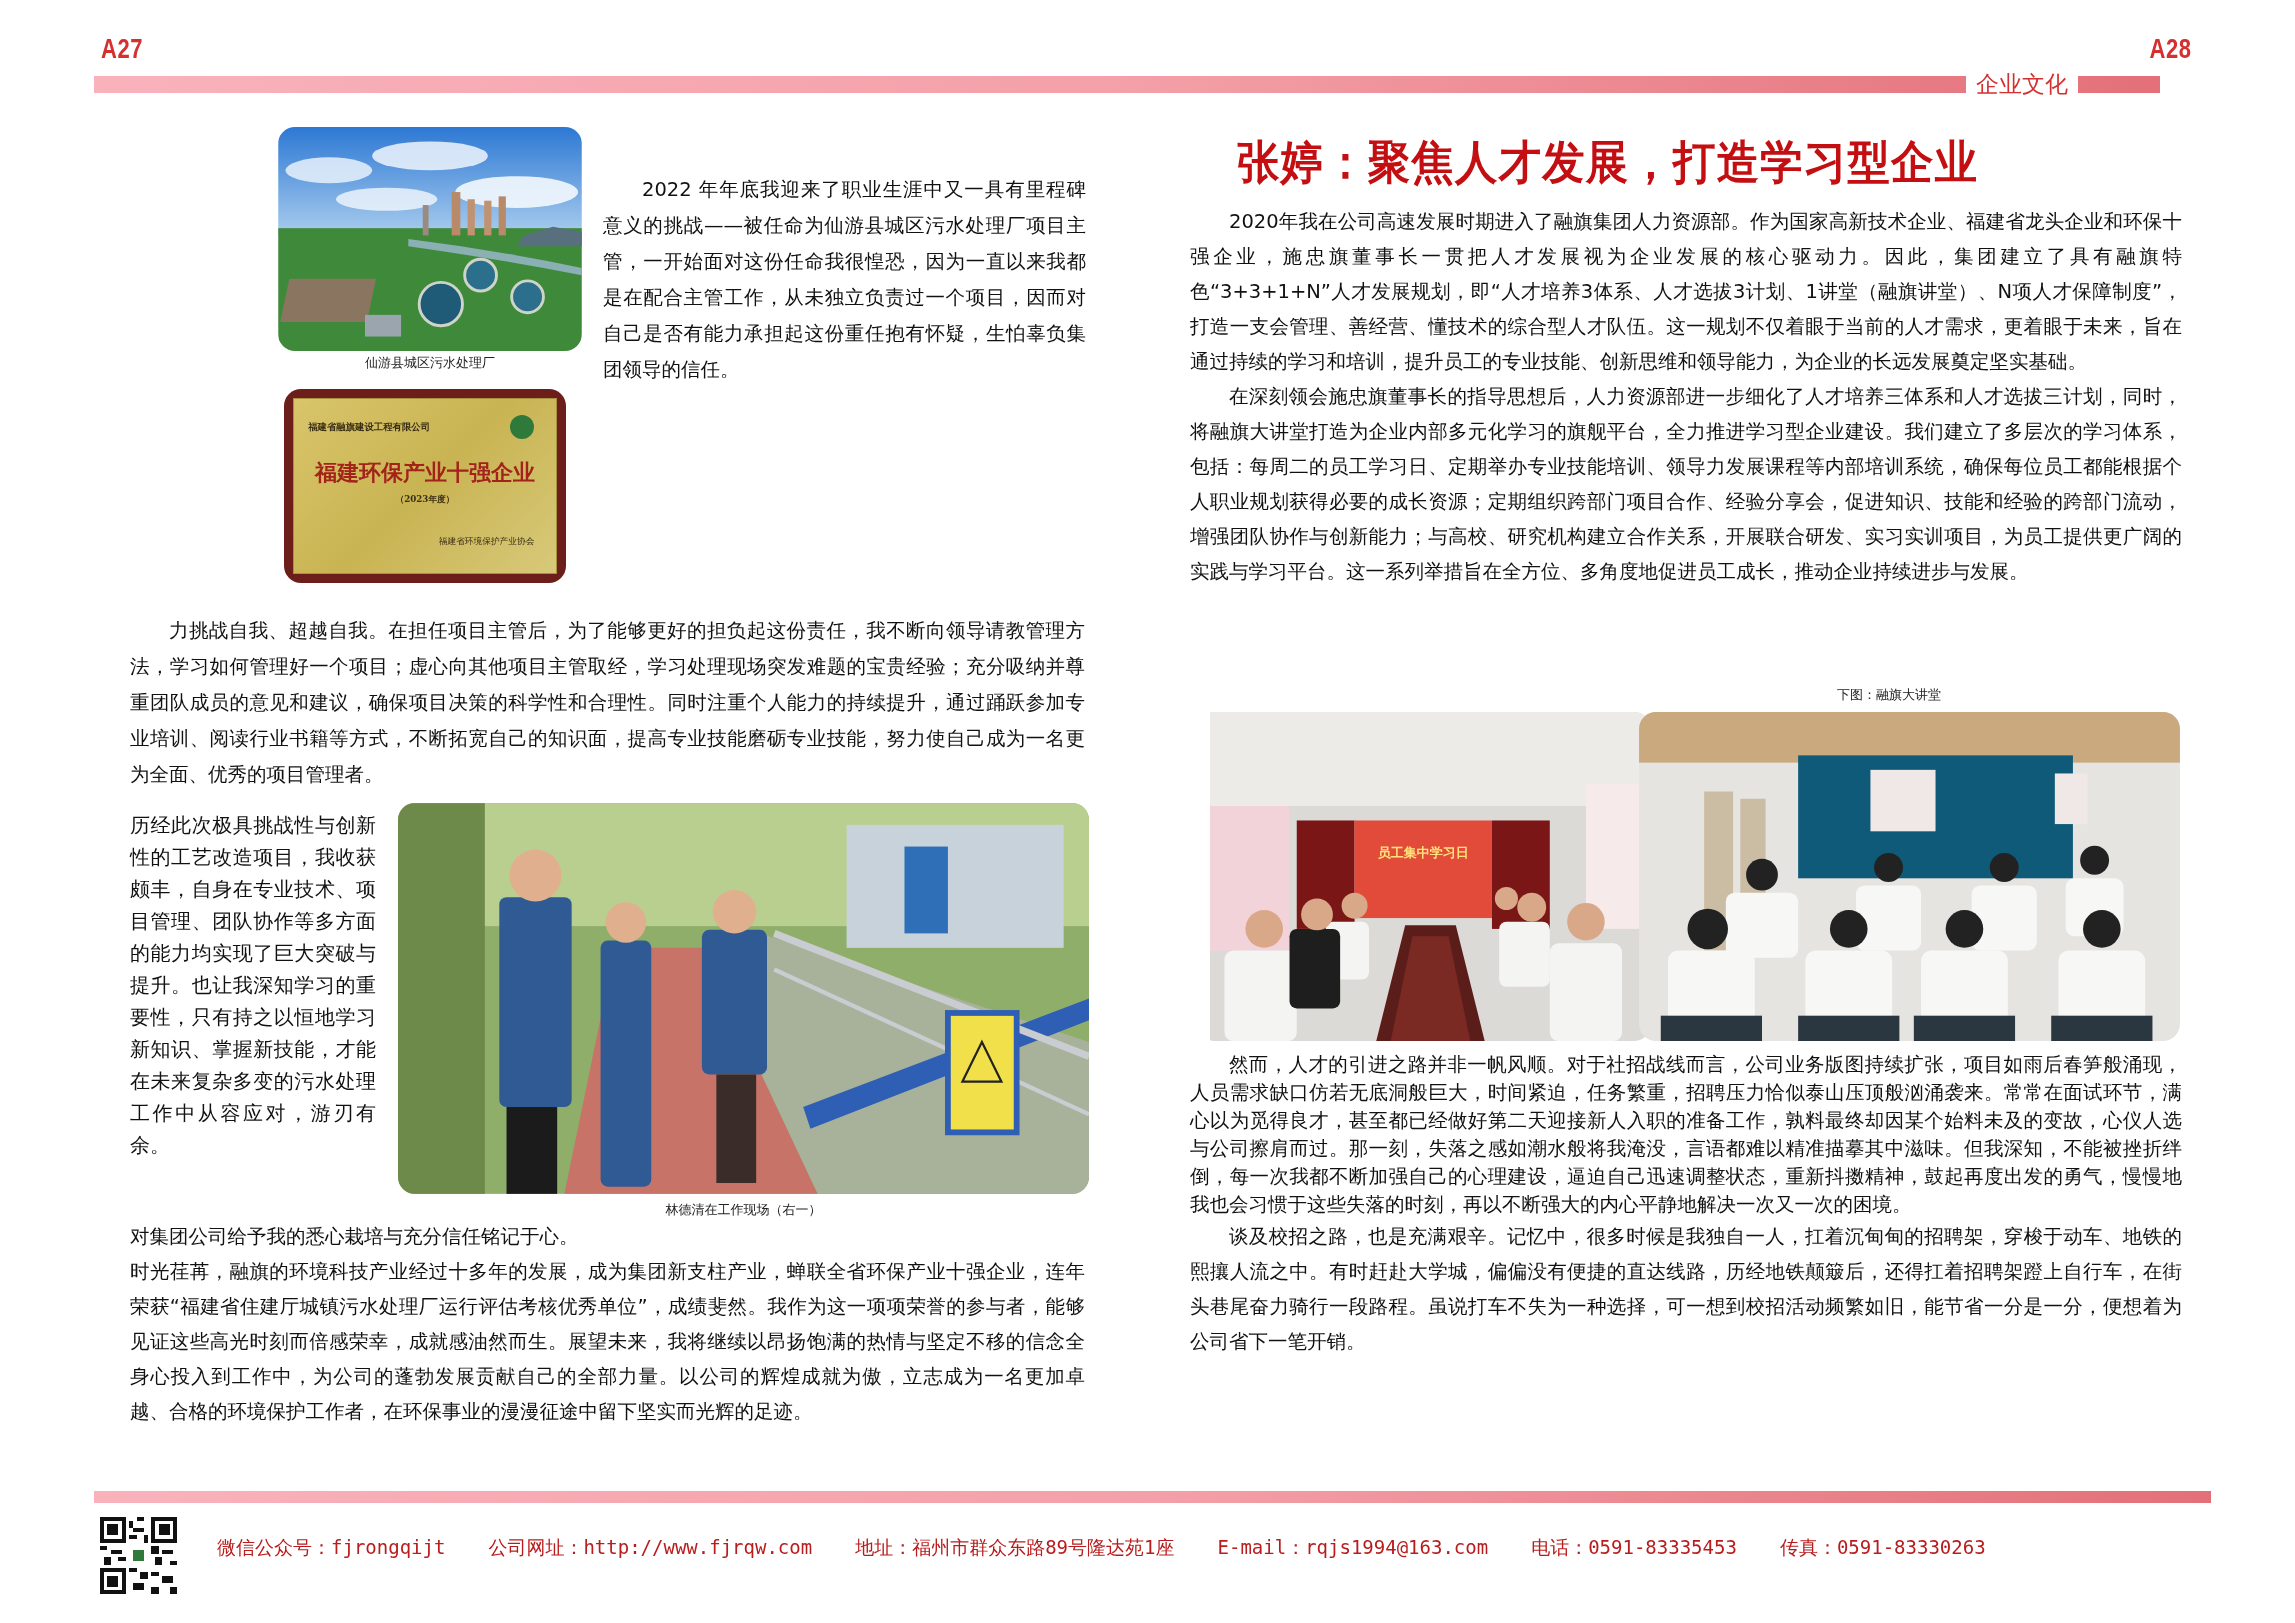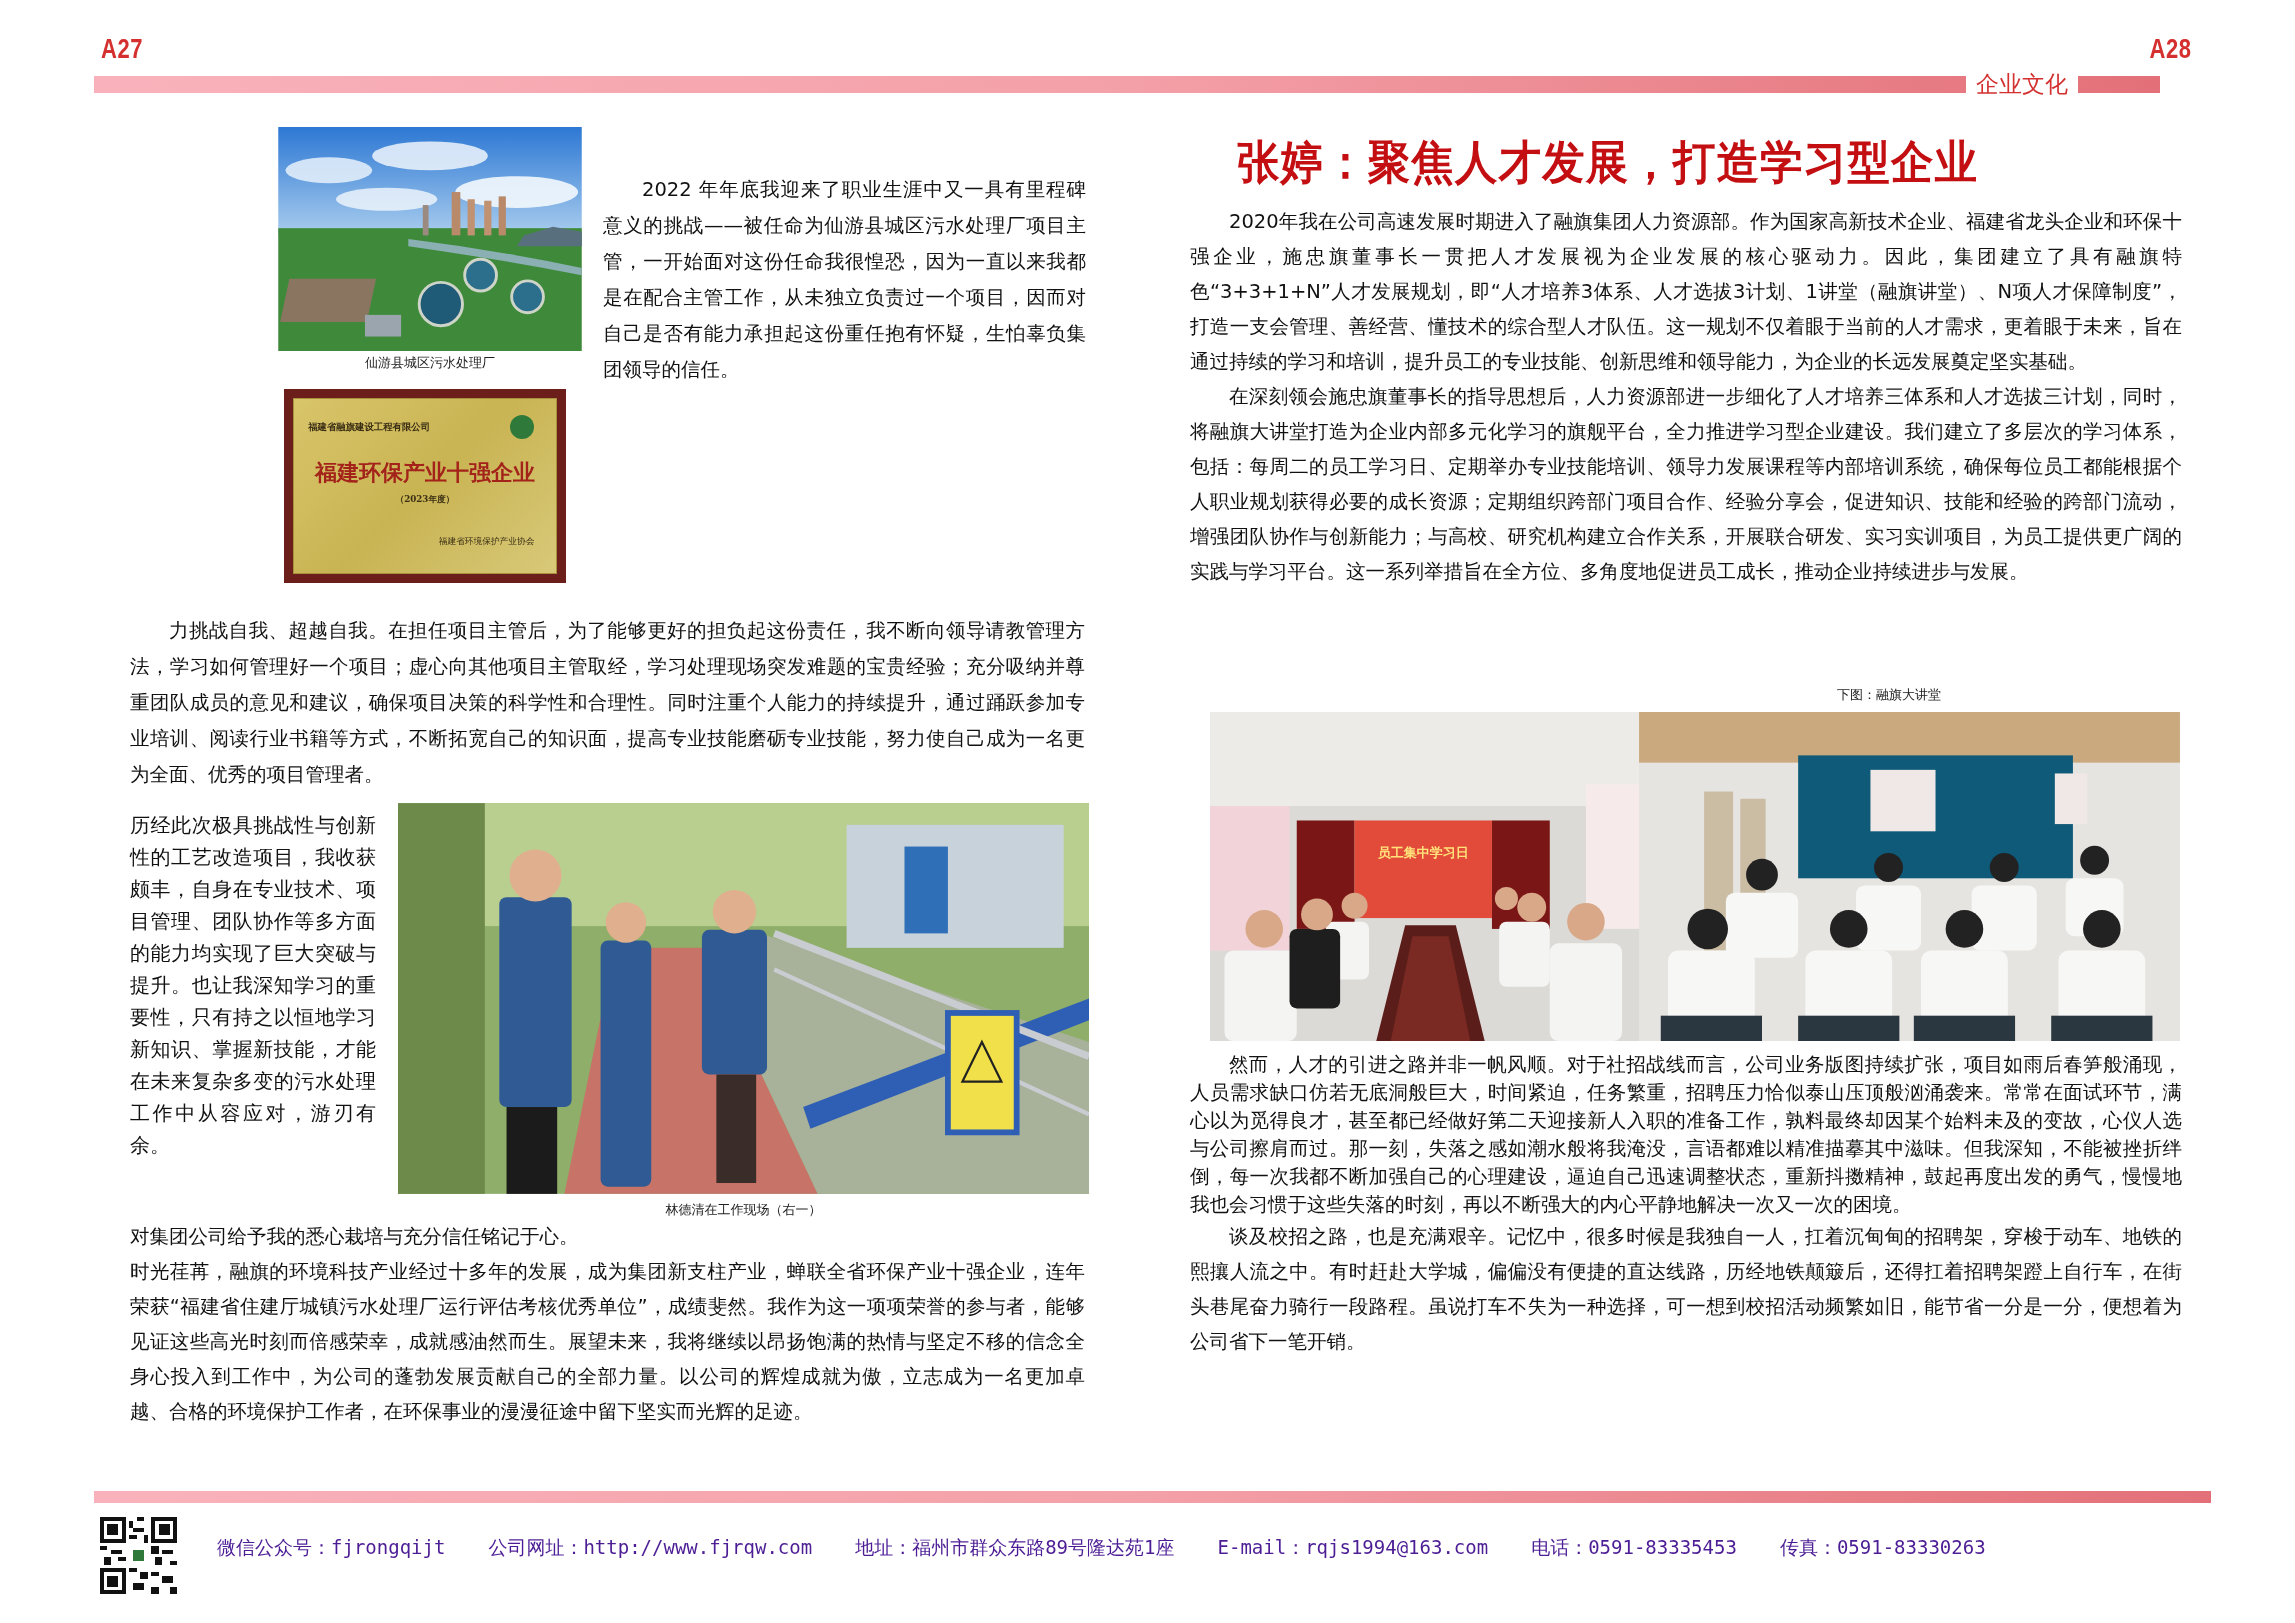--- a/index.html
+++ b/index.html
@@ -11,25 +11,25 @@
   .page-num.right { transform-origin: right top; }
   .top-bar { top: 76px; height: 17.4px; left: 94px; width: 2066px;
              background: linear-gradient(90deg, #f9b2bb 0%, #f4a0a8 50%, #e37078 100%); }
   .section-tag-box { background: #fff; padding: 0 10px; top: 71px; left: 1966px; height: 27.5px; }
   .section-tag { color: #d3302f; font-size: 23px; line-height: 27.5px; }
   .title { color: #c40f12; font-weight: bold; font-size: 46px; letter-spacing: 1.4px; top: 132px; left: 1237px;
            transform: scaleX(0.92); transform-origin: left top; white-space: nowrap; }
   .para { font-size: 19.5px; line-height: 36px; text-align: justify; margin: 0; }
   .indent { text-indent: 2em; }
   .caption { font-size: 13px; color: #222; text-align: center; }
-  .photo { overflow: hidden; }
+  .photo { overflow: hidden; border-radius: 17px; }
   .bottom-bar { top: 1491px; height: 11.6px; left: 94px; width: 2117px;
                 background: linear-gradient(90deg, #f9b2bb 0%, #f4a0a8 50%, #e37078 100%); }
   .footer { top: 1530px; left: 217px; height: 36px; display: flex; gap: 43px; align-items: center;
-            font-family: "DejaVu Sans Mono", "Liberation Mono", monospace; font-size: 19px; color: #4c1d95; white-space: nowrap; }
+            font-family: "DejaVu Sans Mono", "Liberation Mono", monospace; font-size: 19px; color: #b91c1c; white-space: nowrap; }
   .qr { top: 1517px; left: 100px; width: 77px; height: 77px; }
 </style>
 </head>
 <body>
 
 <div class="abs page-num" style="top:33px; left:101px;">A27</div>
 <div class="abs page-num right" style="top:33px; right:103px;">A28</div>
 <div class="abs top-bar"></div>
 <div class="abs section-tag-box">
   <span class="section-tag">企业文化</span>

